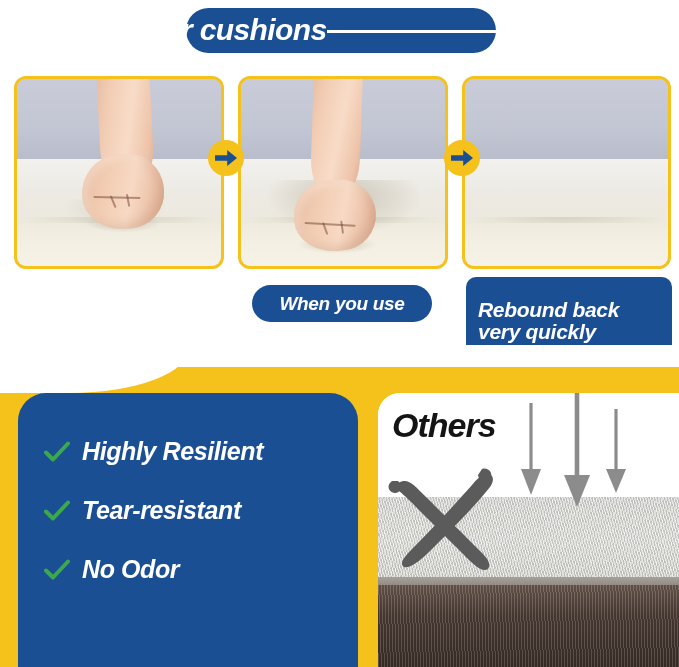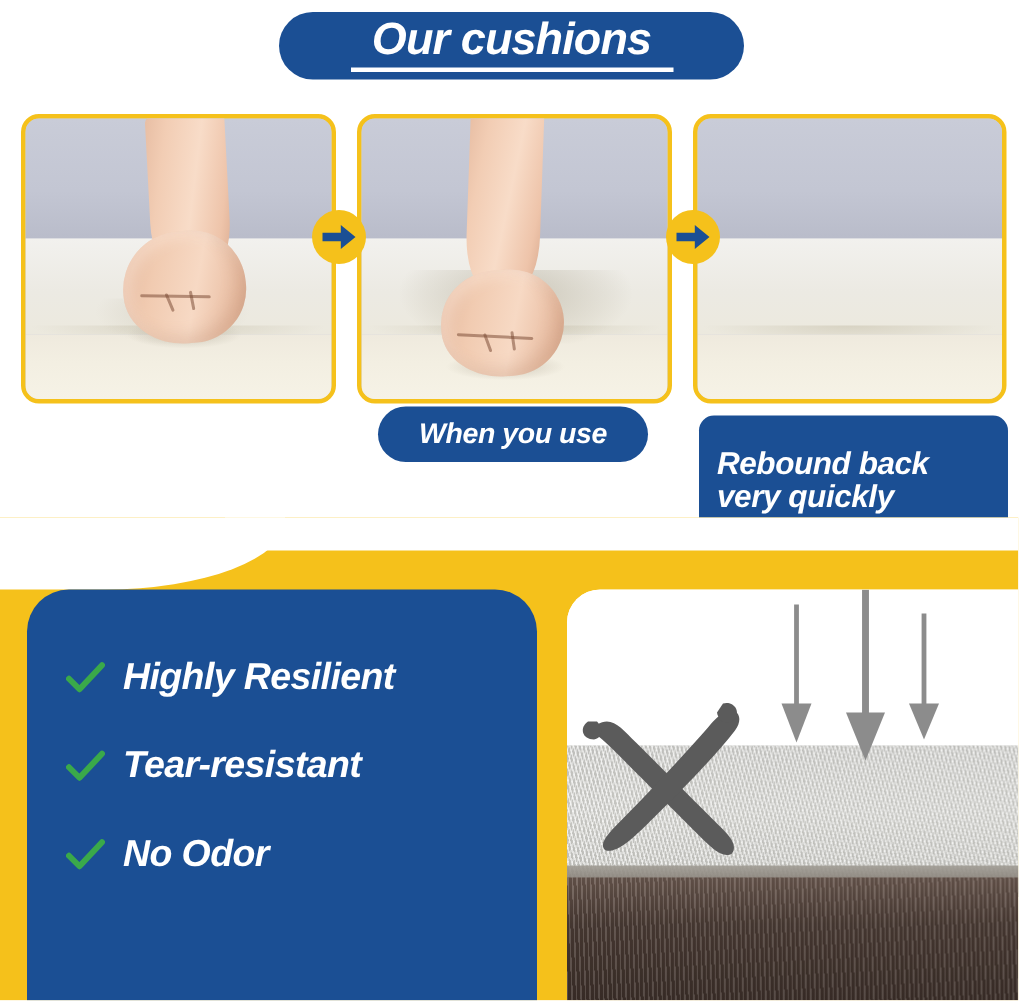--- a/index.html
+++ b/index.html
@@ -24,21 +24,21 @@
     width: 310px;
     height: 45px;
     background: #1b4f94;
     border-radius: 24px;
     display: flex;
     align-items: center;
     justify-content: center;
   }
   .title-pill-inner {
     display: flex;
-    flex-direction: column;
+    flex-direction: row;
     align-items: center;
     transform: translateY(-1px);
   }
   .title-text {
     color: #ffffff;
     font-size: 30px;
     font-weight: bold;
     font-style: italic;
     letter-spacing: -0.6px;
     line-height: 1;
@@ -201,21 +201,21 @@
     font-style: italic;
     white-space: nowrap;
   }
   #caption-1 {
     left: 18px; top: 285px;
     width: 198px; height: 37px;
     font-size: 19px;
     letter-spacing: -0.3px;
   }
   #caption-2 {
-    left: 252px; top: 271px;
+    left: 252px; top: 285px;
     width: 180px; height: 37px;
     font-size: 19px;
     letter-spacing: -0.3px;
   }
   #caption-3 {
     left: 466px; top: 277px;
     width: 206px; height: 88px;
     border-radius: 10px;
     flex-direction: column;
     align-items: flex-start;
@@ -501,20 +501,21 @@
 
   <div class="others-card">
 
     <div class="others-photo">
       <div class="white-top"></div>
       <div class="flat-foam-top"></div>
       <div class="flat-foam-lip"></div>
       <div class="flat-foam-front"></div>
     </div>
 
+    <div class="others-title">Others</div>
 
     <div class="down-arrows">
       <svg width="301" height="132" viewBox="0 0 301 132" aria-hidden="true">
         <g fill="#8c8c8c" stroke="#8c8c8c">
           <line x1="153" y1="10" x2="153" y2="78" stroke-width="3.2"></line>
           <polygon points="143,76 163,76 153,102" stroke="none"></polygon>
           <line x1="199" y1="0" x2="199" y2="84" stroke-width="4.6"></line>
           <polygon points="186,82 212,82 199,114" stroke="none"></polygon>
           <line x1="238" y1="16" x2="238" y2="78" stroke-width="3.2"></line>
           <polygon points="228,76 248,76 238,100" stroke="none"></polygon>

